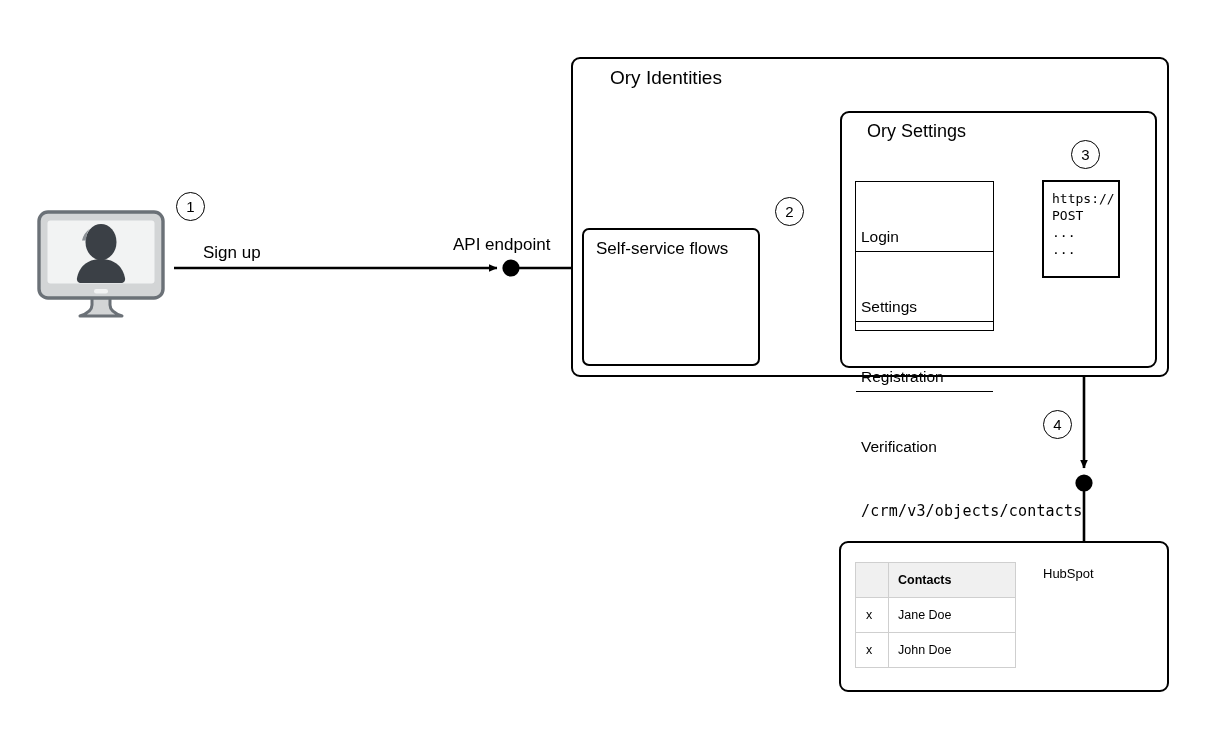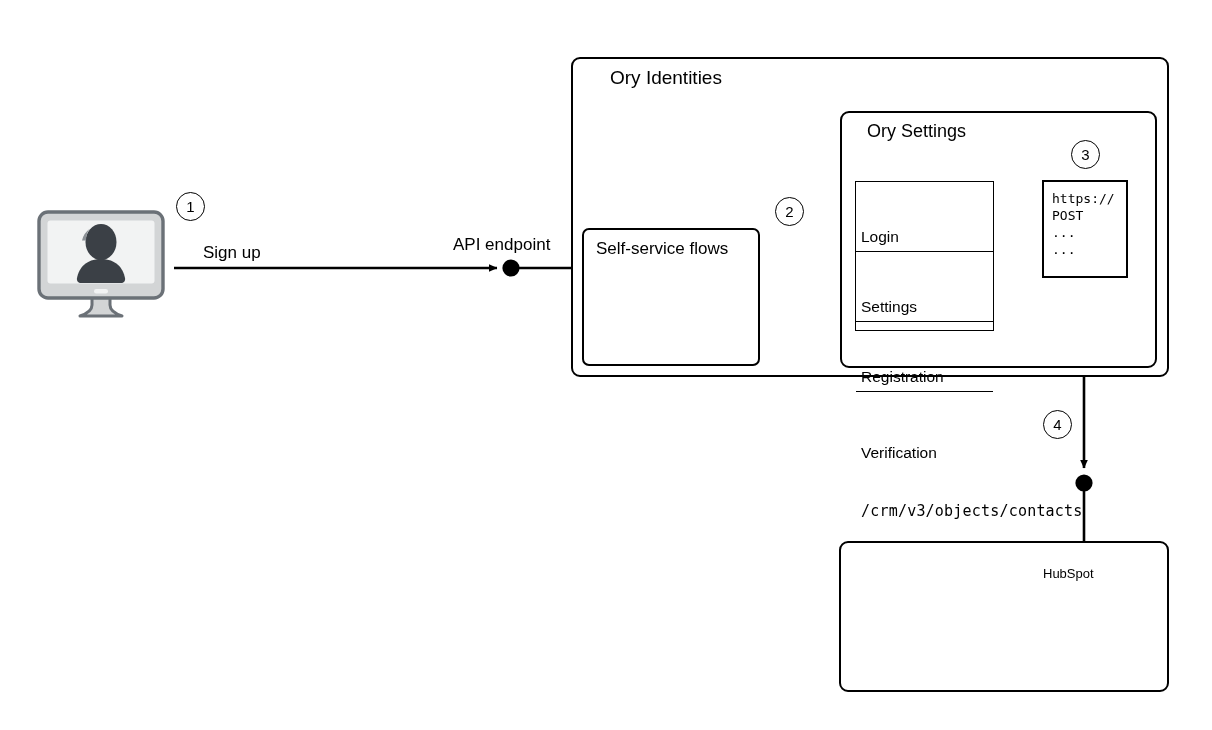--- a/index.html
+++ b/index.html
@@ -24,24 +24,24 @@
   #ory-identities-box{left:571px;top:57px;width:598px;height:320px;}
   #ory-actions-box{left:840px;top:111px;width:317px;height:257px;}
   #selfservice-box{left:582px;top:228px;width:178px;height:138px;border-radius:7px;}
   #hubspot-box{left:839px;top:541px;width:330px;height:151px;border-radius:9px;}
 
   
   #flows-list{position:absolute;left:855px;top:181px;width:139px;height:150px;
       border:1.6px solid #000;box-sizing:border-box;background:#fff;}
   #flows-list .row{height:30px;box-sizing:border-box;border-bottom:1.6px solid #000;
       display:flex;align-items:center;padding-left:5px;font-size:15.5px;margin-top:40px;}
-  #flows-list .row:last-child{border-bottom:none;align-items:flex-end;}
+  #flows-list .row:last-child{border-bottom:none;}
 
   
-  #https-box{position:absolute;left:1042px;top:180px;width:86px;height:98px;
+  #https-box{position:absolute;left:1042px;top:180px;width:78px;height:98px;
       border:2.2px solid #000;box-sizing:border-box;background:#fff;
       padding:8px 10px 0 8px;}
   #https-box div{font-family:"DejaVu Sans Mono","Liberation Mono",monospace;
       font-size:13px;line-height:17px;letter-spacing:0px;}
 
   
   #contacts-table{position:absolute;left:855px;top:562px;width:161px;
       border-collapse:collapse;background:#fff;}
   #contacts-table td,#contacts-table th{border:1px solid #cfcfcf;
       font-size:12.5px;height:35px;box-sizing:border-box;text-align:left;padding:0 0 0 9px;}
@@ -128,19 +128,35 @@
     <div>https://</div>
     <div>POST</div>
     <div>...</div>
     <div>...</div>
   </div>
 
   <div class="lbl lbl-crm">/crm/v3/objects/contacts</div>
   <div class="rbox" id="hubspot-box"></div>
   <div class="lbl lbl-hubspot">HubSpot</div>
 
+  <table id="contacts-table">
+    <tbody>
+        <tr>
+      <th class="cx"></th>
+      <th>Contacts</th>
+    </tr>
+    <tr>
+      <td class="cx">x</td>
+      <td>Jane Doe</td>
+    </tr>
+    <tr>
+      <td class="cx">x</td>
+      <td>John Doe</td>
+    </tr>
+  </tbody>
+    </table>
 
   <div class="step" id="step-1">1</div>
   <div class="step" id="step-2">2</div>
   <div class="step" id="step-3">3</div>
   <div class="step" id="step-4">4</div>
 
 </div>
 
 </body></html>

